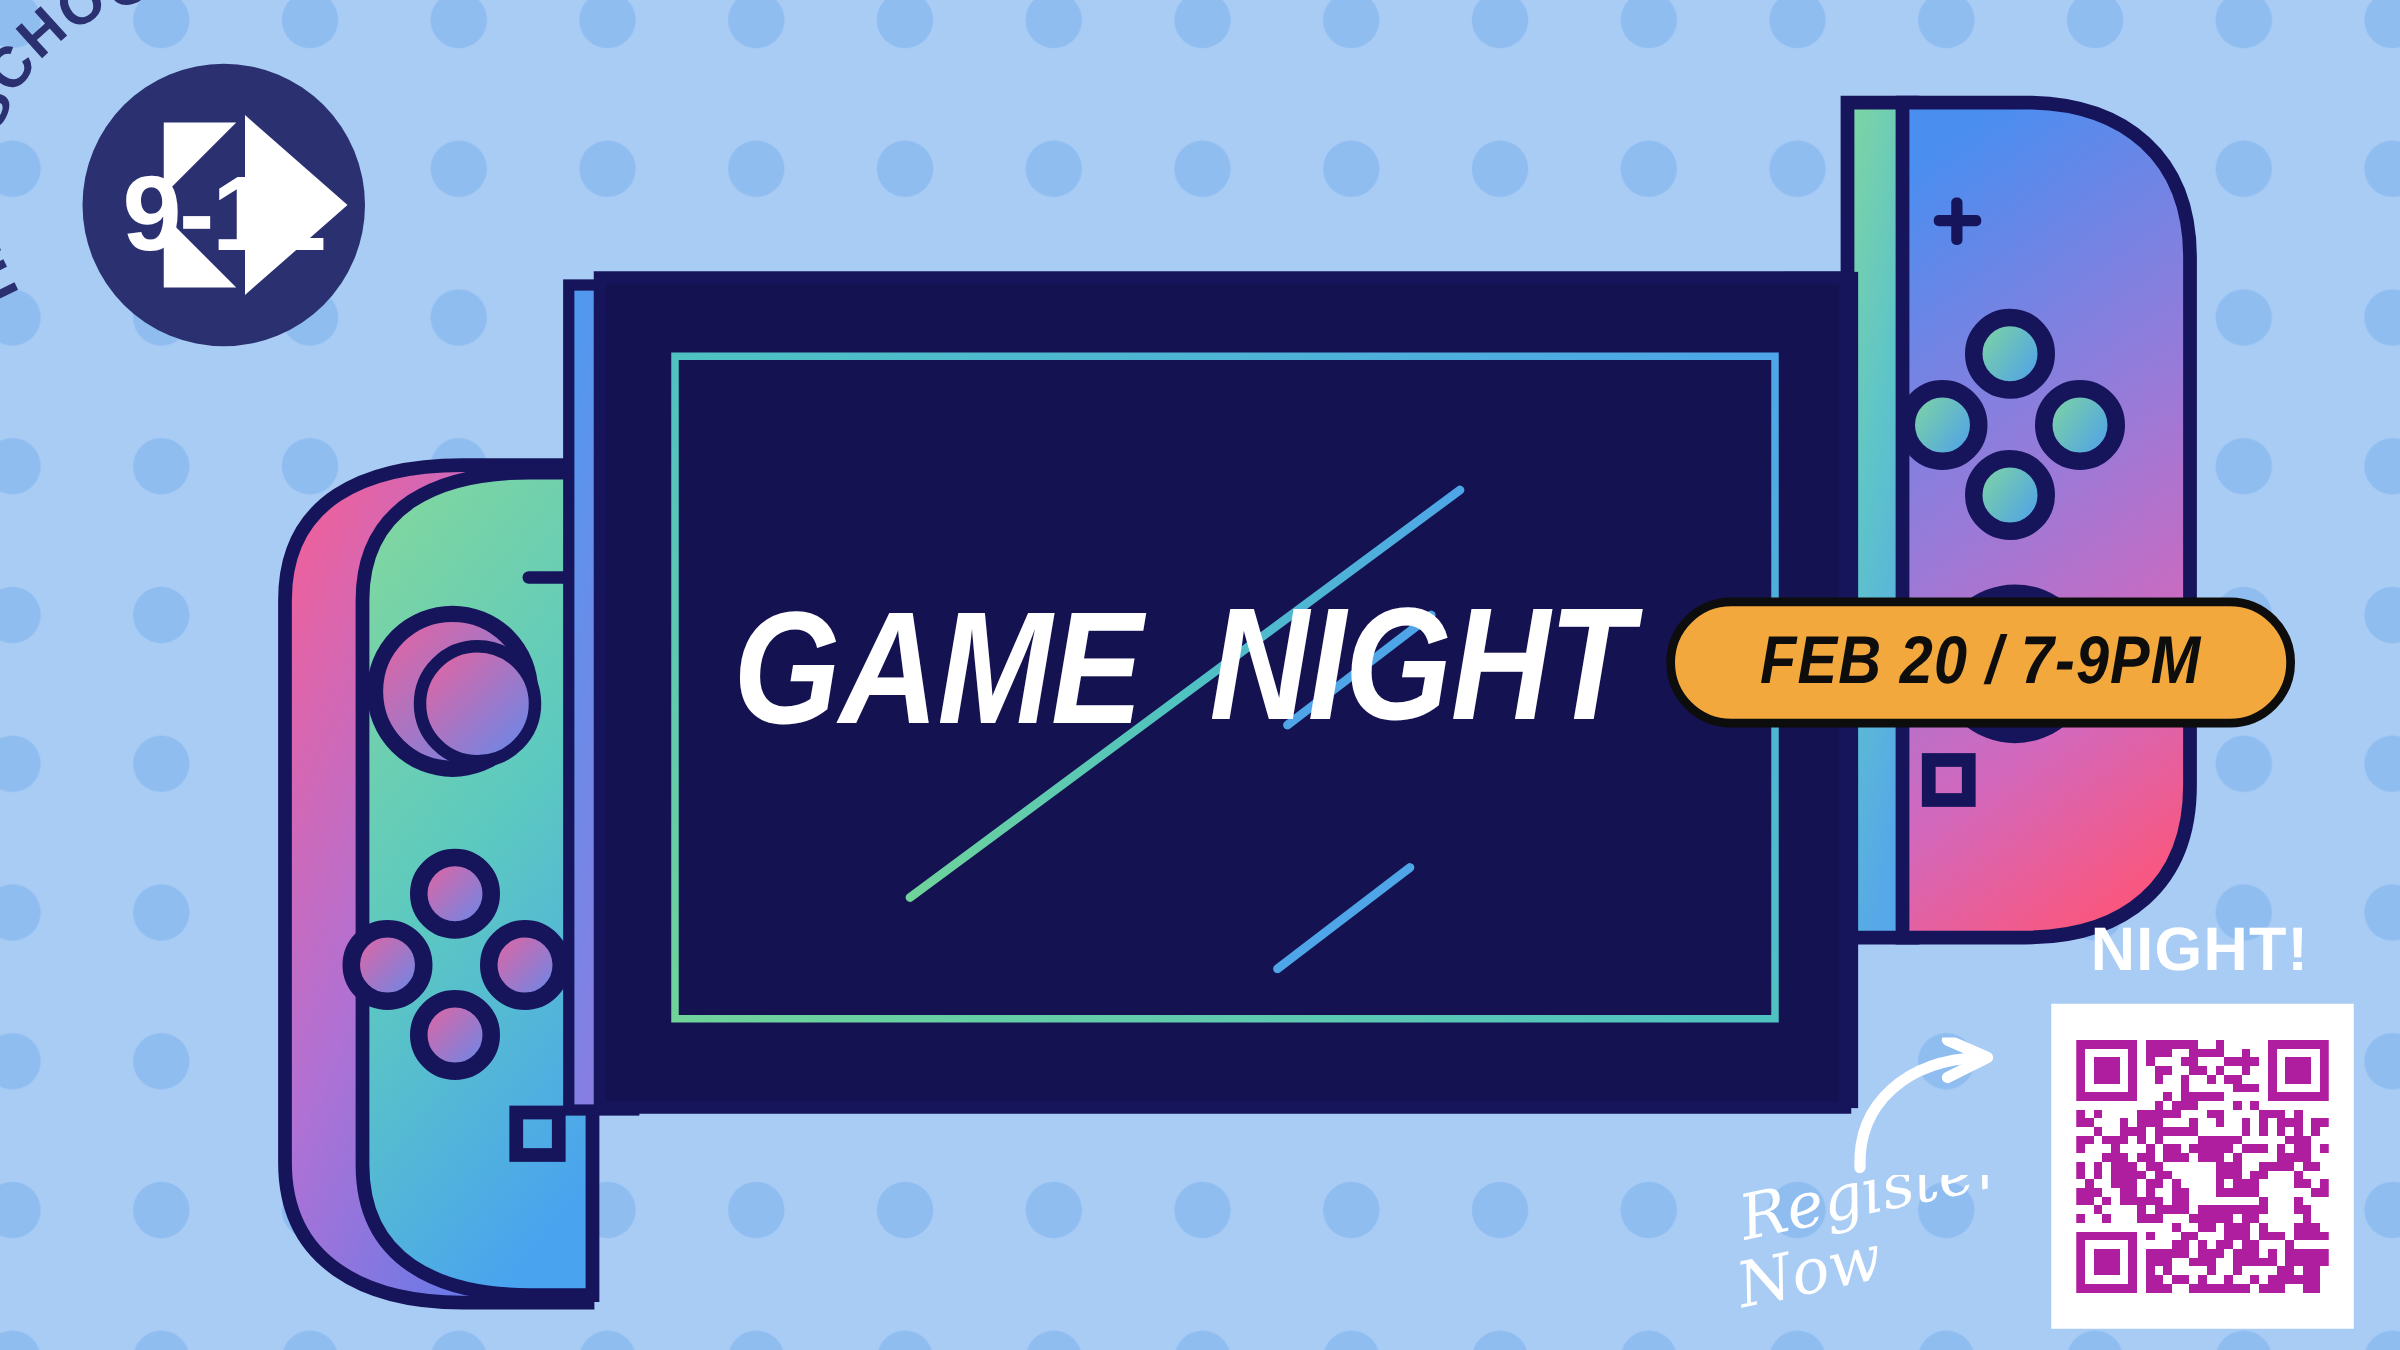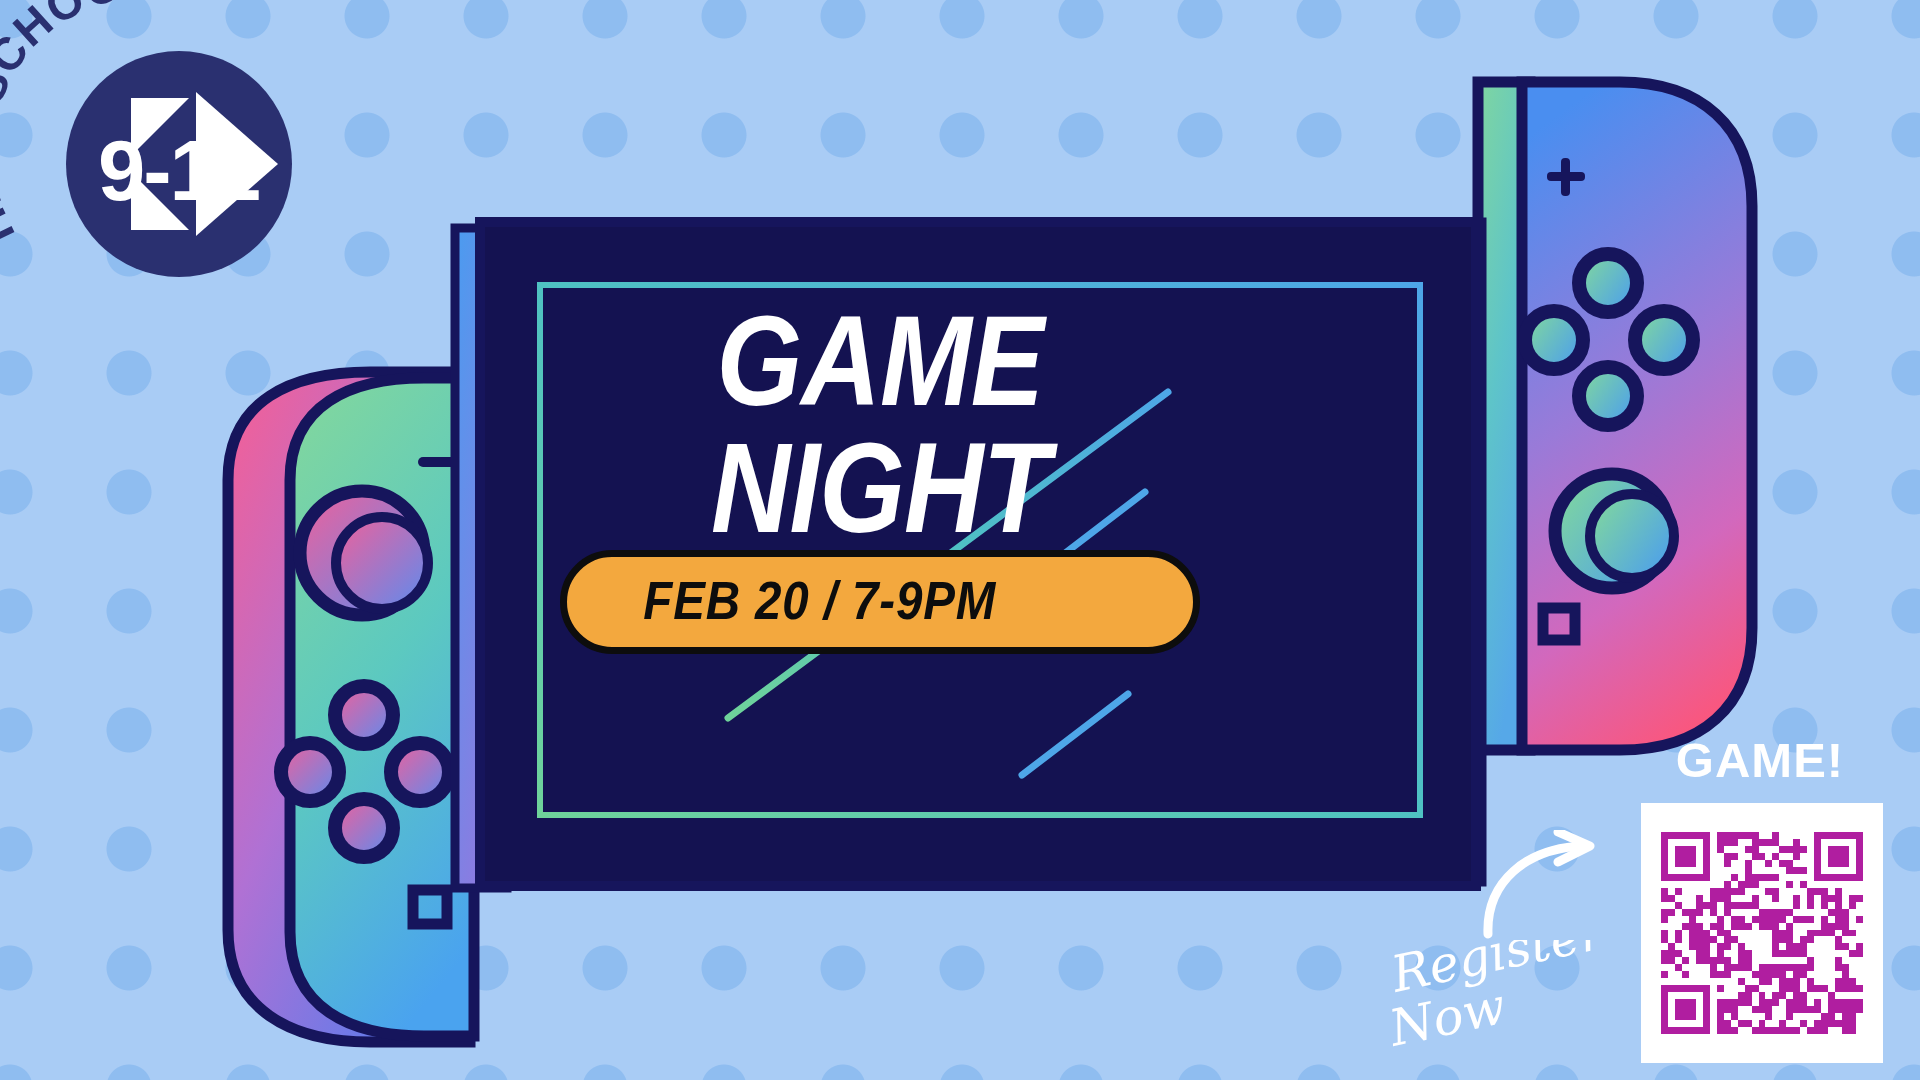--- a/index.html
+++ b/index.html
@@ -22,21 +22,21 @@
 
   
   #badge{position:absolute;left:0;top:0;width:360px;height:340px;}
 
   
   #console-wrap{position:absolute;left:0;top:0;width:1920px;height:1080px;}
 
   
   #screen-content{
     position:absolute;left:560px;top:290px;width:640px;height:480px;
-    display:flex;flex-direction:column;
+    display:flex;flex-direction:row;align-items:center;
     pointer-events:none;
   }
   .title-line{
     color:#ffffff;
     font-family:"Liberation Sans", sans-serif;
     font-weight:bold;font-style:italic;
     font-size:128px;line-height:0.96;
     letter-spacing:-1px;
     transform:scaleX(0.86);
     transform-origin:center;
@@ -212,21 +212,21 @@
       <circle cx="179" cy="164" r="113" fill="#2a3070"></circle>
       <g fill="#ffffff">
         <path d="M 131 98 L 131 156 L 189 98 Z"></path>
         <path d="M 131 230 L 131 172 L 189 230 Z"></path>
         <path d="M 196 92 L 278 164 L 196 236 Z"></path>
       </g>
       <text x="179" y="200" text-anchor="middle" font-family="'Liberation Sans',sans-serif" font-size="85" font-weight="bold" fill="#ffffff" letter-spacing="-2" id="badge-grades">9-12</text>
     </svg>
   </div>
 
-  <div id="free-label">GAME!</div>
+  <div id="free-label">NIGHT!</div>
 
   <div id="qr-card">
     <svg id="qr-canvas" viewBox="0 0 29 29" shape-rendering="crispEdges" xmlns="http://www.w3.org/2000/svg">
         <rect x="0" y="0" width="1" height="1" fill="#b01ea0"></rect>
         <rect x="1" y="0" width="1" height="1" fill="#b01ea0"></rect>
         <rect x="2" y="0" width="1" height="1" fill="#b01ea0"></rect>
         <rect x="3" y="0" width="1" height="1" fill="#b01ea0"></rect>
         <rect x="4" y="0" width="1" height="1" fill="#b01ea0"></rect>
         <rect x="5" y="0" width="1" height="1" fill="#b01ea0"></rect>
         <rect x="6" y="0" width="1" height="1" fill="#b01ea0"></rect>

